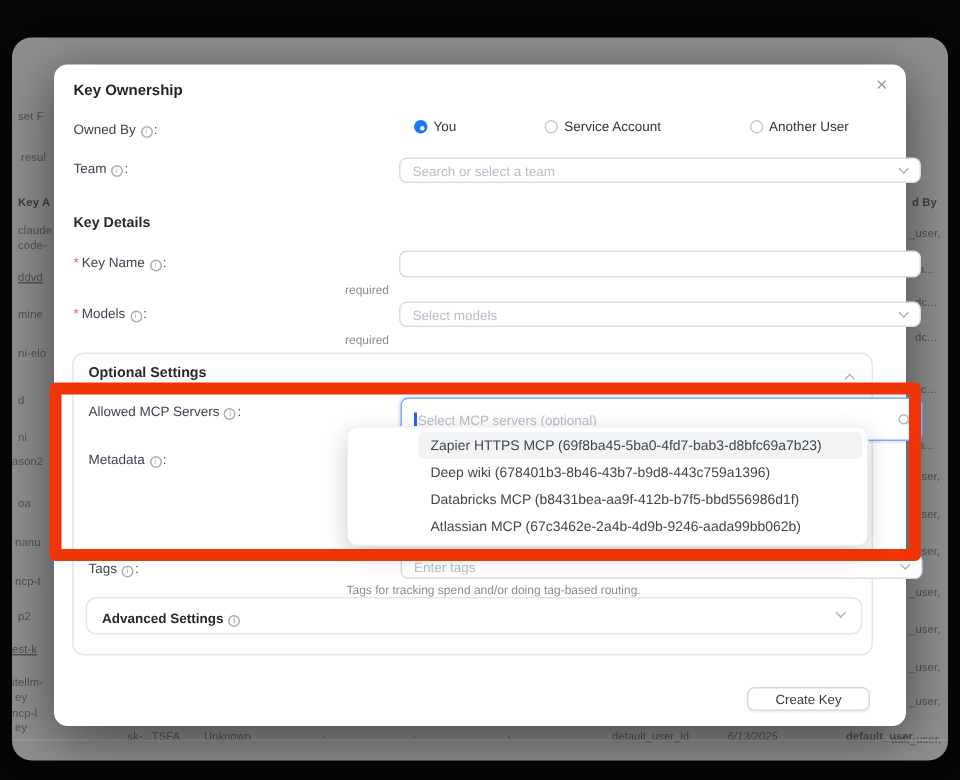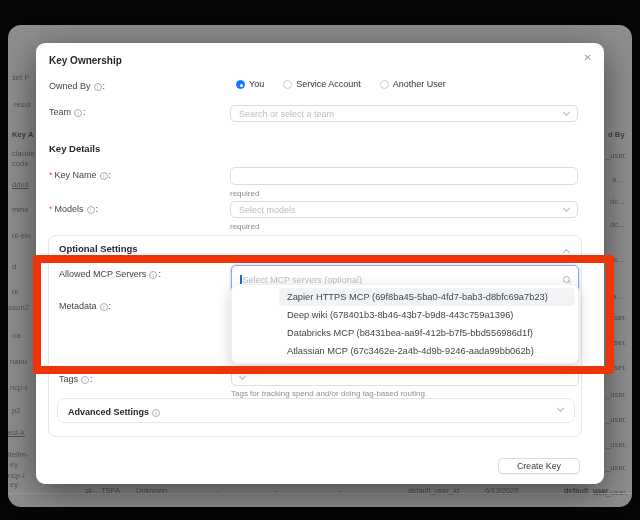--- a/index.html
+++ b/index.html
@@ -21,27 +21,27 @@
   .modal-title{position:absolute;left:13px;top:12px;font-size:10px;font-weight:700;color:#1f2329;}
   .close-x{position:absolute;right:12px;top:9px;font-size:10px;color:#9aa0a8;cursor:pointer;line-height:12px;}
 
   .lbl{position:absolute;left:13px;font-size:9px;color:#3f4450;white-space:nowrap;}
   .req{color:#ff4d4f;margin-right:2px;font-size:9px;}
   .info-icon{display:inline-block;width:8px;height:8px;border:1px solid #a7adb6;border-radius:50%;color:#a7adb6;font-size:5.5px;line-height:6px;text-align:center;vertical-align:0px;margin:0 1px 0 3px;font-style:normal;}
   .section-h{position:absolute;left:13px;font-size:9.5px;font-weight:700;color:#24292f;}
 
   
   .radio-row{position:absolute;left:200px;top:36px;display:flex;align-items:center;gap:19px;}
-  .radio-item{display:flex;align-items:flex-end;gap:4px;font-size:9px;color:#2f333a;cursor:pointer;}
+  .radio-item{display:flex;align-items:flex-end;gap:4px;font-size:9px;color:#2f333a;cursor:pointer;margin-left:40px;}
   .rc{width:9px;height:9px;border-radius:50%;border:1px solid #c7ccd4;background:#fff;position:relative;flex:0 0 auto;}
   .rc.checked{background:var(--accent,#1677ff);border-color:var(--accent,#1677ff);}
   .rc.checked::after{content:"";position:absolute;left:3px;top:3px;width:3px;height:3px;border-radius:50%;background:#fff;}
 
   
-  .ctl{position:absolute;background:#fff;border:1px solid #d9dde3;border-radius:5px;display:flex;align-items:center;padding:0 8px;font-size:9px;color:#b8bec8;}
+  .ctl{position:absolute;background:#fff;border:1px solid #d9dde3;border-radius:5px;display:flex;align-items:center;padding:0 8px;font-size:9px;color:#b8bec8;margin-left:36px;}
   .ctl .ph{flex:1;overflow:hidden;white-space:nowrap;}
   .chev{width:5px;height:5px;border-right:1.2px solid #aeb4bd;border-bottom:1.2px solid #aeb4bd;transform:rotate(45deg);margin-top:-2px;flex:0 0 auto;}
   .chev.up{transform:rotate(-135deg);margin-top:3px;}
   .hint{position:absolute;font-size:8px;color:#868d97;}
 
   
   .panel{position:absolute;left:12px;top:192px;width:534px;height:202px;border:1px solid #e4e7ea;border-radius:8px;background:#fff;}
   .panel-h{position:absolute;left:10px;top:7px;font-size:9.5px;font-weight:700;color:#24292f;}
   .panel .p-lbl{position:absolute;left:10px;font-size:9px;color:#3f4450;white-space:nowrap;}
   .panel-chev{position:absolute;right:12px;top:11px;}
@@ -204,20 +204,21 @@
         <div class="option active">Zapier HTTPS MCP (69f8ba45-5ba0-4fd7-bab3-d8bfc69a7b23)</div>
         <div class="option">Deep wiki (678401b3-8b46-43b7-b9d8-443c759a1396)</div>
         <div class="option">Databricks MCP (b8431bea-aa9f-412b-b7f5-bbd556986d1f)</div>
         <div class="option">Atlassian MCP (67c3462e-2a4b-4d9b-9246-aada99bb062b)</div>
       </div>
 
       <div class="p-lbl" style="top:138px;">
         <span>Tags</span><span class="info-icon">i</span><span>:</span>
       </div>
       <div class="ctl" style="left:182px;top:133px;width:348px;height:17px;">
+        <span class="ph">Enter tags</span>
         <span class="chev"></span>
       </div>
       <div class="hint" style="left:182px;top:153px;">Tags for tracking spend and/or doing tag-based routing.</div>
 
       <div class="adv-panel">
         <div class="adv-h">
           <span>Advanced Settings</span><span class="info-icon">i</span>
         </div>
         <span class="chev adv-chev"></span>
       </div>

